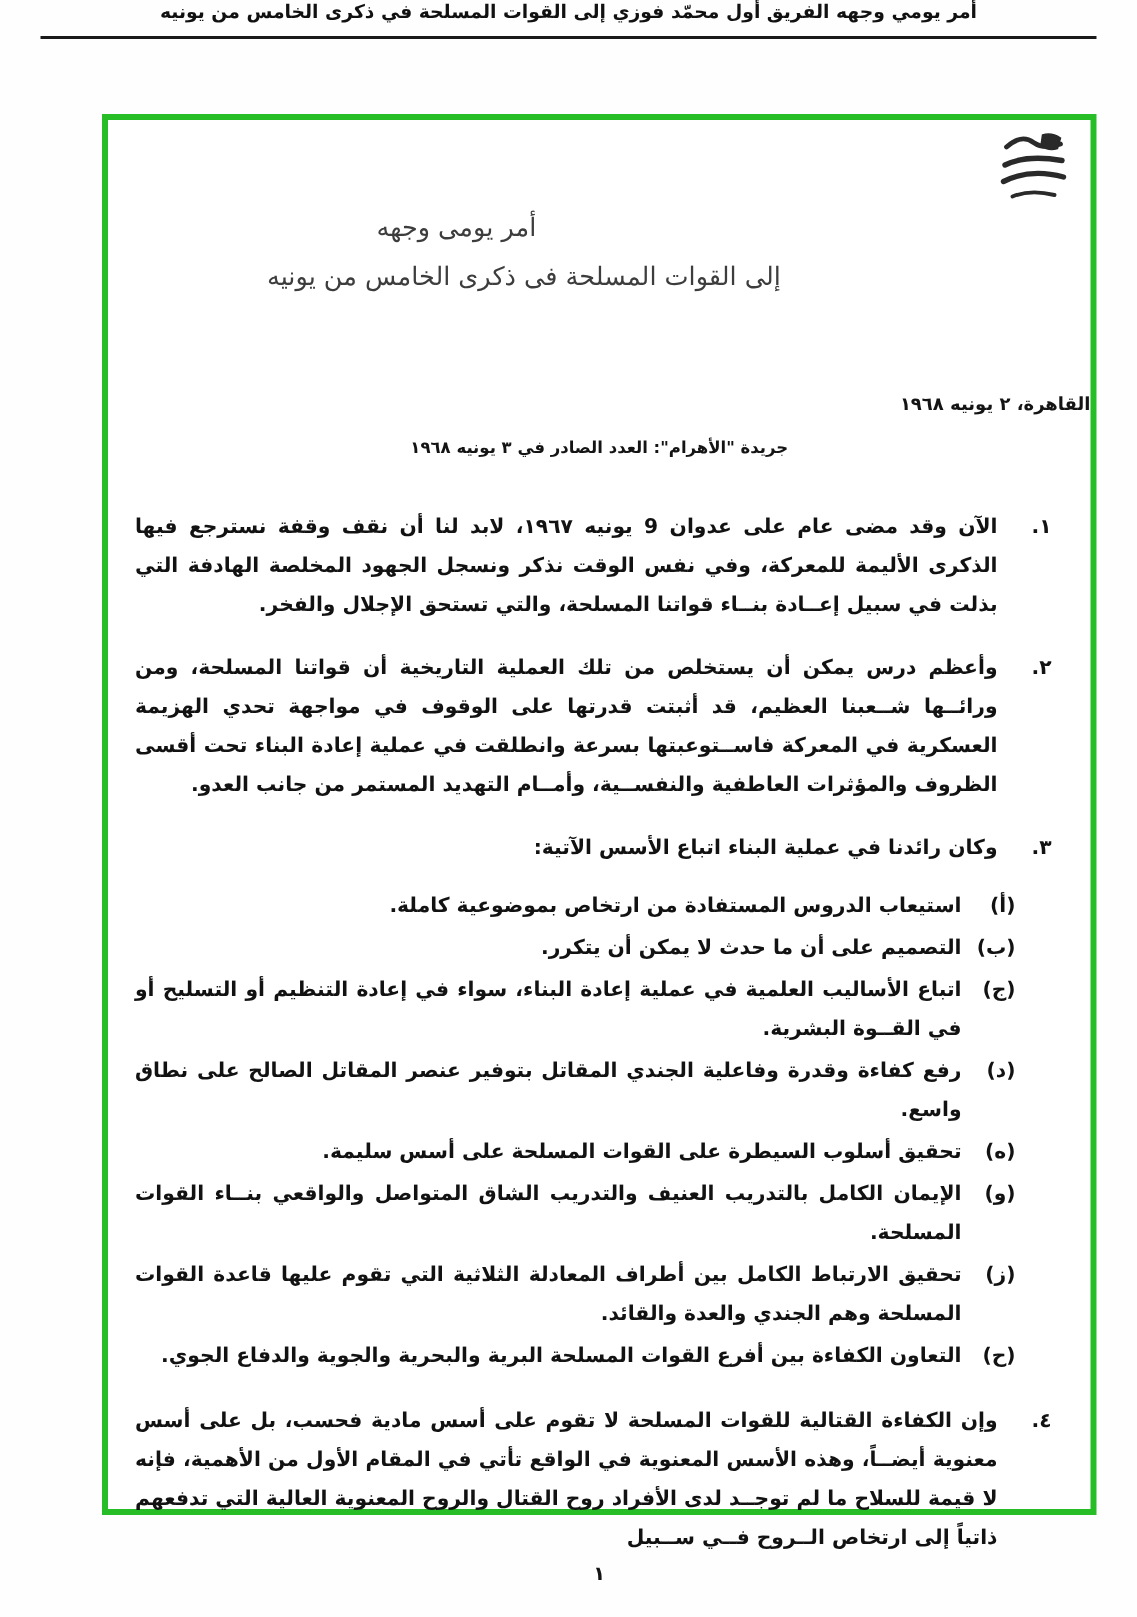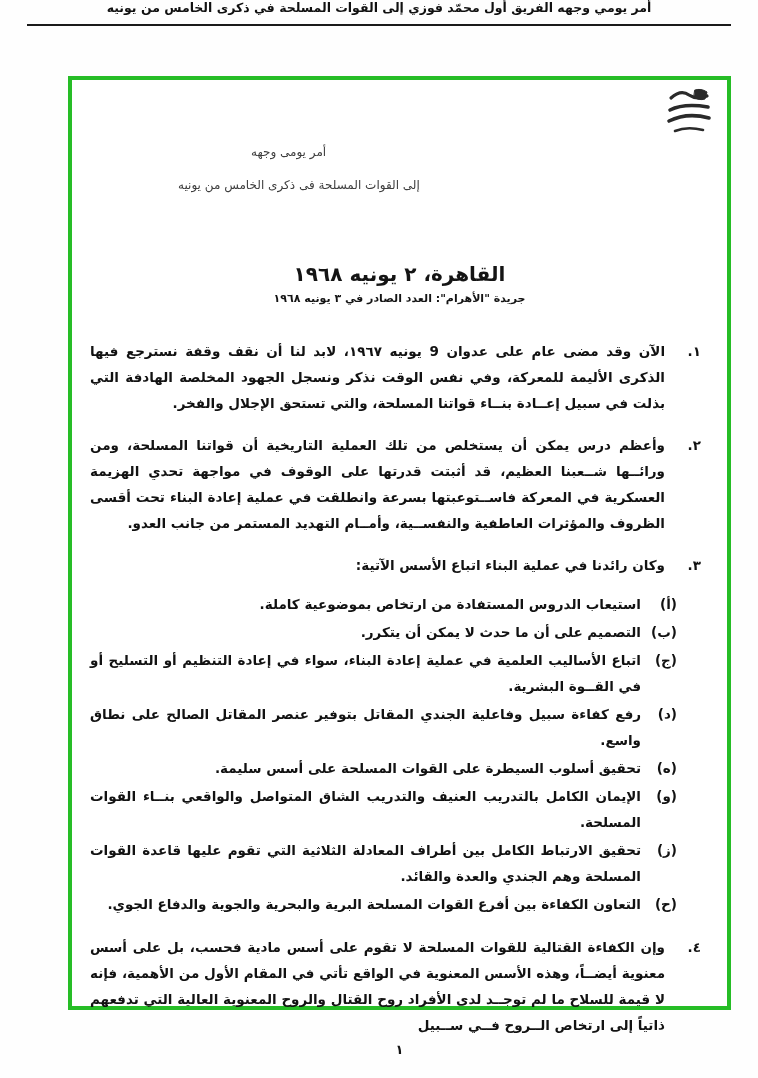--- a/index.html
+++ b/index.html
@@ -38,35 +38,34 @@
   .emblem {
     position:absolute;
     top:6px; right:14px;
     width:48px; height:58px;
   }
 
   .intro {
     position:absolute;
     top:56px; left:106px;
     direction:rtl;
-    font-size:12px;
+    font-size:17px;
     line-height:33px;
     color:#3d3d3d;
     letter-spacing:0.3px;
     white-space:nowrap;
   }
   .intro .line { text-align:left; }
   .intro .line-indent { padding-left:73px; }
 
   .dateline {
     position:absolute;
     top:182px; left:0; width:100%;
-    text-align:center;
     direction:rtl;
-    font-size:20px;
+    font-size:12px;
     font-weight:700;
   }
   .source-line {
     position:absolute;
     top:212px; left:0; width:100%;
     text-align:center;
     direction:rtl;
     font-size:11px;
     font-weight:700;
   }
@@ -149,21 +148,21 @@
     <div class="sub">
       <span class="marker">(ب)</span>
       <span class="ptext">التصميم على أن ما حدث لا يمكن أن يتكرر.</span>
     </div>
     <div class="sub">
       <span class="marker">(ج)</span>
       <span class="ptext">اتباع الأساليب العلمية في عملية إعادة البناء، سواء في إعادة التنظيم أو التسليح أو في القــوة البشرية.</span>
     </div>
     <div class="sub">
       <span class="marker">(د)</span>
-      <span class="ptext">رفع كفاءة سبيل وفاعلية الجندي المقاتل بتوفير عنصر المقاتل الصالح على نطاق واسع.</span>
+      <span class="ptext">رفع كفاءة وقدرة وفاعلية الجندي المقاتل بتوفير عنصر المقاتل الصالح على نطاق واسع.</span>
     </div>
     <div class="sub">
       <span class="marker">(ه)</span>
       <span class="ptext">تحقيق أسلوب السيطرة على القوات المسلحة على أسس سليمة.</span>
     </div>
     <div class="sub">
       <span class="marker">(و)</span>
       <span class="ptext">الإيمان الكامل بالتدريب العنيف والتدريب الشاق المتواصل والواقعي بنــاء القوات المسلحة.</span>
     </div>
     <div class="sub">

